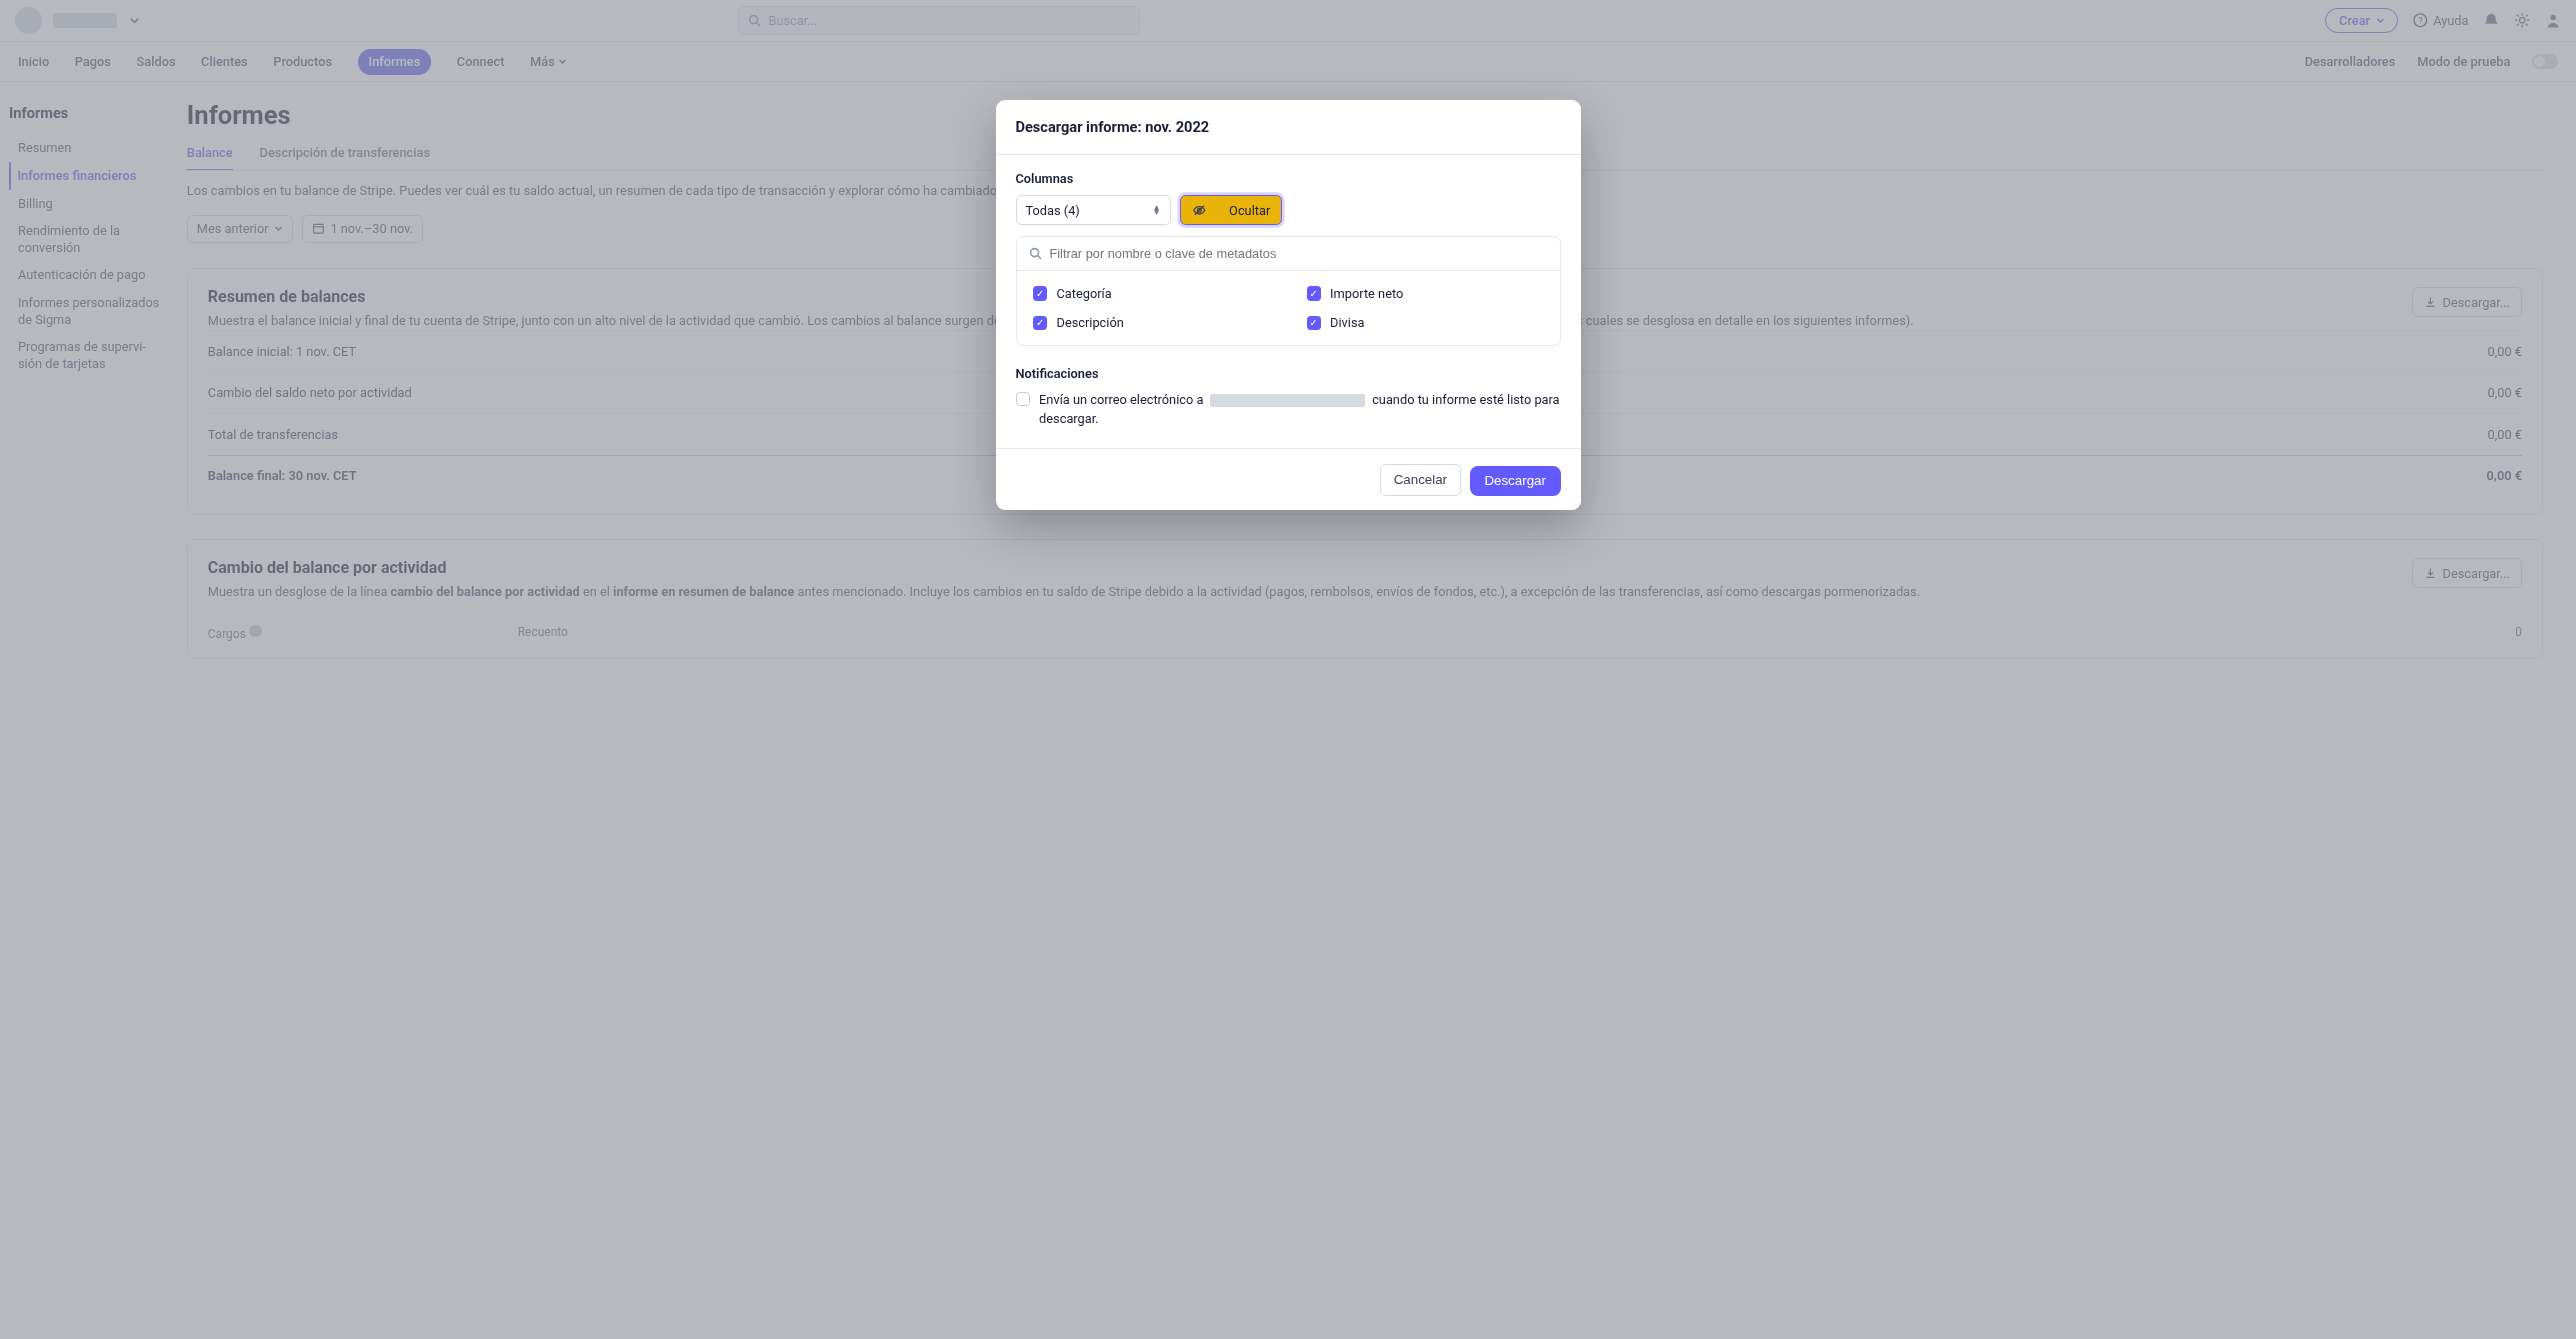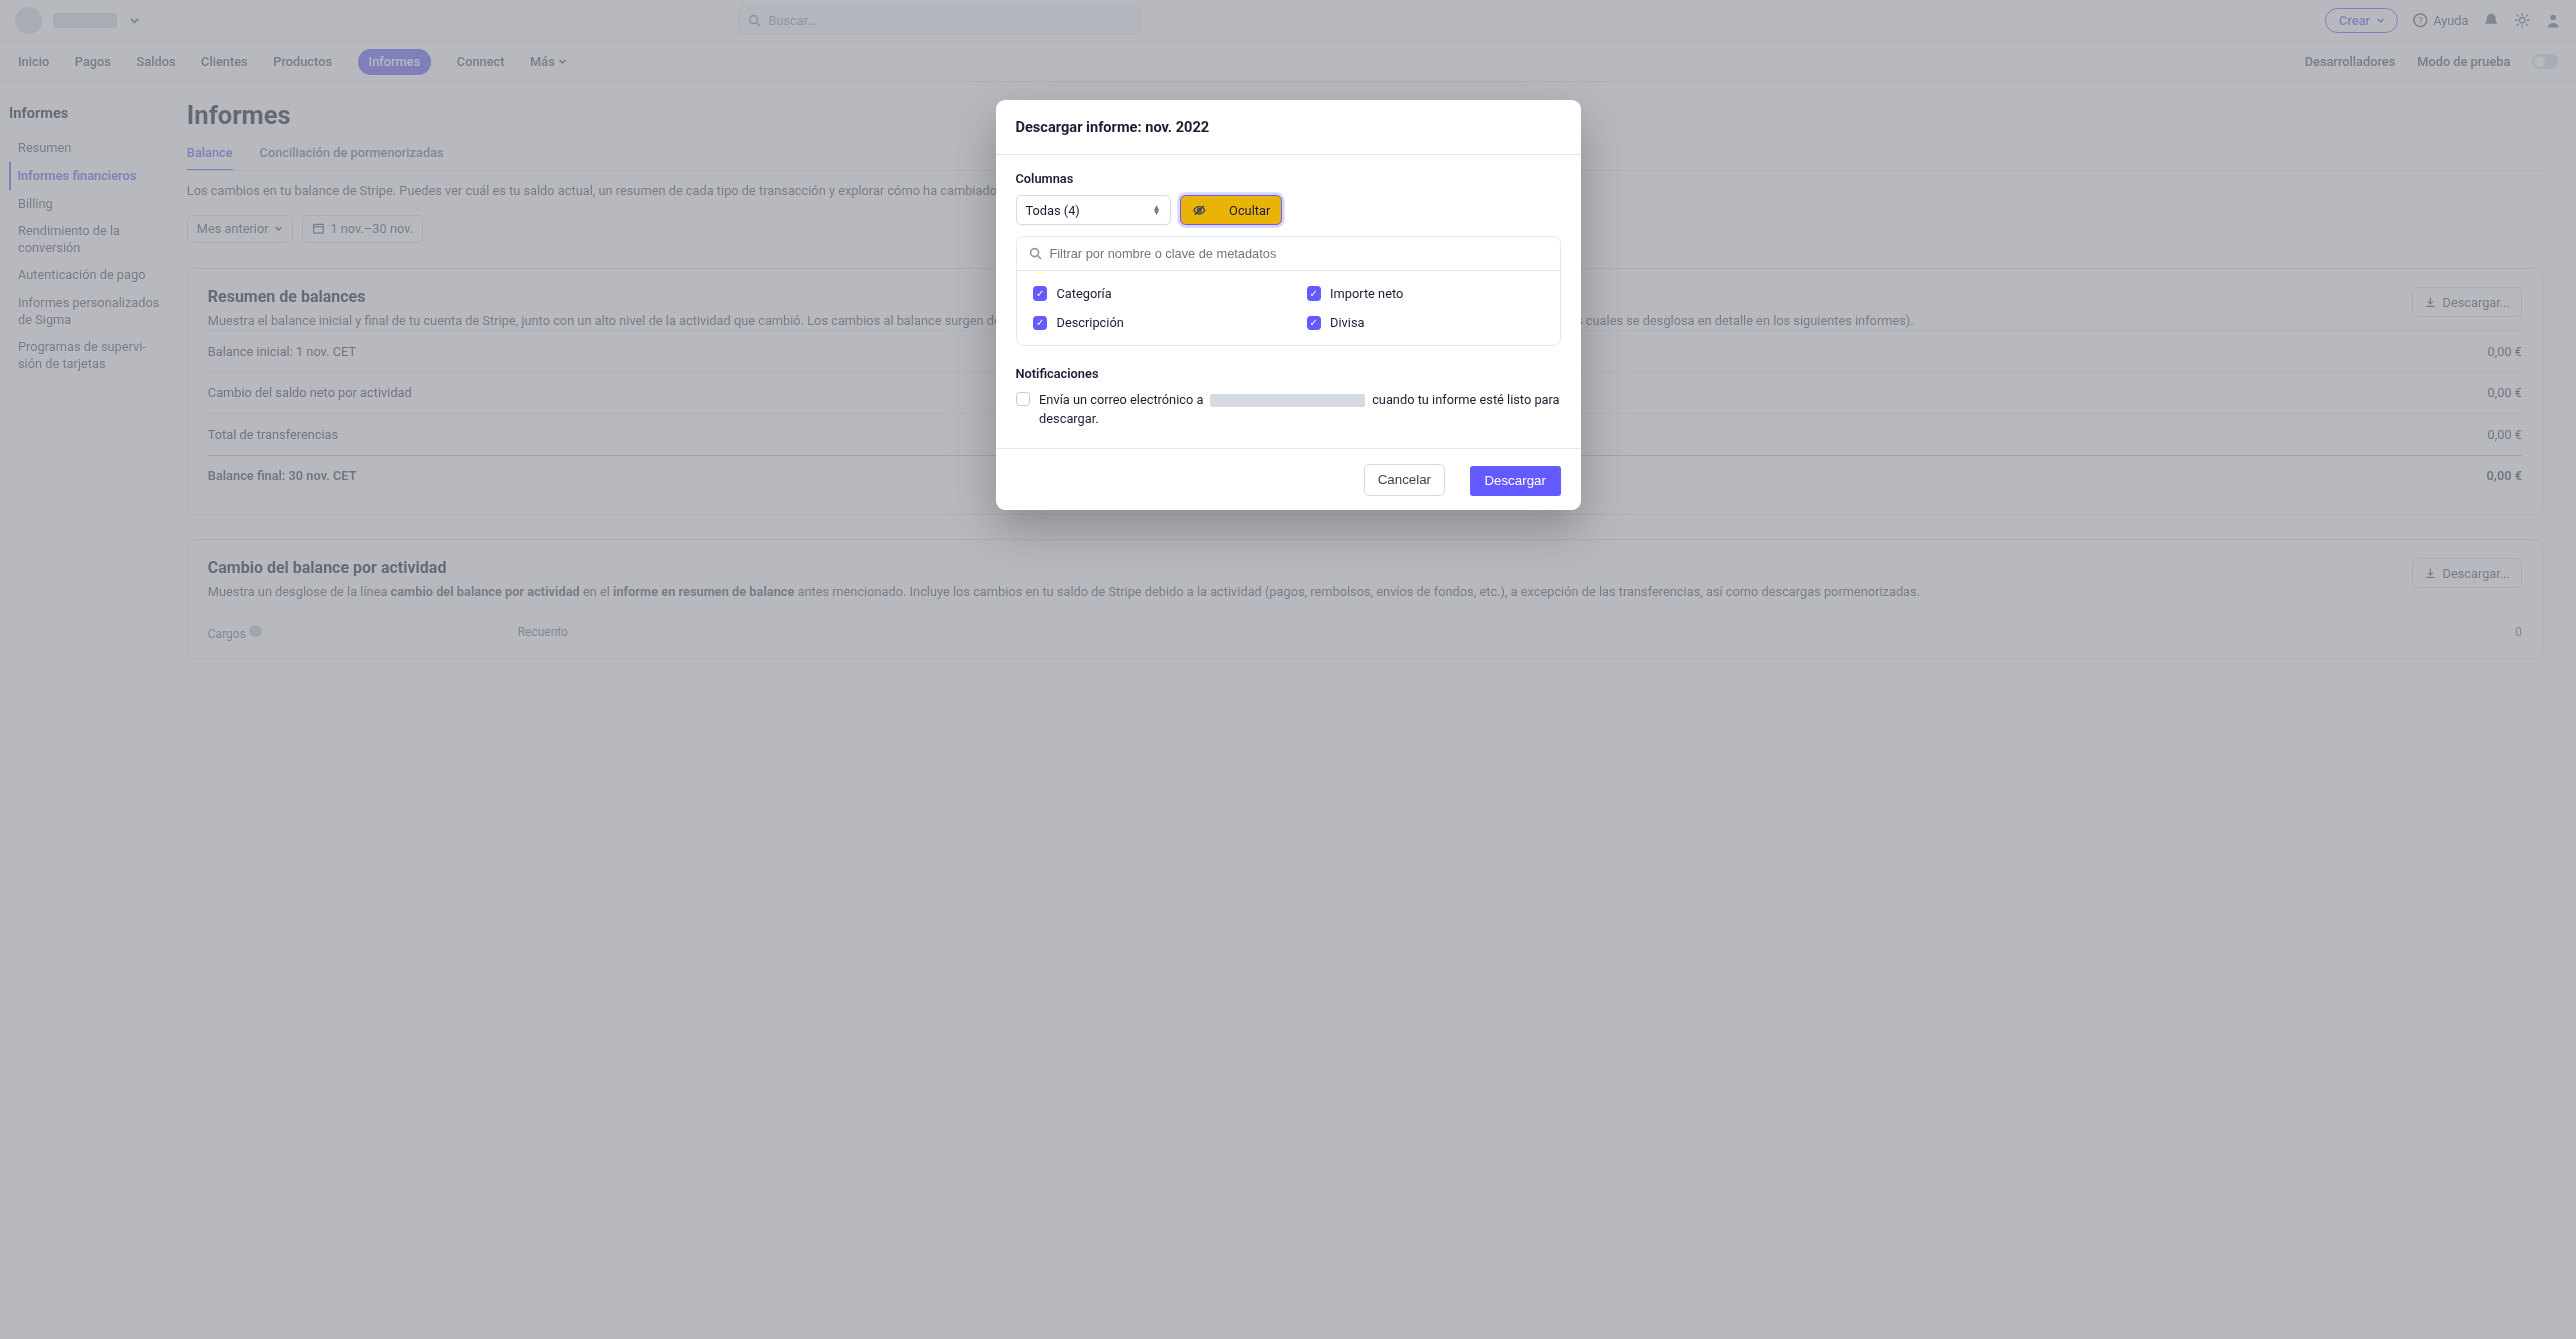--- a/index.html
+++ b/index.html
@@ -123,21 +123,21 @@
   .empty-check { width:14.6px; height:14.6px; border:0.9px solid #c1c9d2; border-radius:3.7px; flex-shrink:0; margin-top:1.8px;}
   .email-placeholder { display:inline-block; width:155px; height:12.8px; background:#d6dbe1; border-radius:1.8px; vertical-align:middle; margin:0 3.7px;}
   .modal-footer {
     display:flex; justify-content:flex-end; gap:9px;
     padding:14.6px 20px; border-top:0.9px solid #e3e8ee;align-items:flex-end;
   }
   .btn-secondary {
     border:0.9px solid #d6dbe1; border-radius:5.5px; padding:7.3px 12.8px; background:#fff; color:#3c4257;
   }
   .btn-primary {
-    border:none; border-radius:3px; padding:7.3px 14.6px; background:#635bff; color:#fff; font-weight:500;margin-left:16px;
+    border:none; border-radius:8px; padding:7.3px 14.6px; background:#635bff; color:#fff; font-weight:500;
   }
   svg { display:block; }
 </style>
 </head>
 <body>
 
 <div class="app">
 
   <div class="dim">
 
@@ -219,21 +219,21 @@
         <div class="side-item">Billing</div>
         <div class="side-item">Rendimiento de la conversión</div>
         <div class="side-item">Autenticación de pago</div>
         <div class="side-item">Informes personaliza­dos de Sigma</div>
         <div class="side-item">Programas de supervi­sión de tarjetas</div>
       </div>
       <div class="content">
         <h1>Informes</h1>
         <div class="tabs">
           <div class="tab active">Balance</div>
-          <div class="tab">Conciliación de pormenorizadas</div>
+          <div class="tab">Descripción de transferencias</div>
         </div>
         <div class="desc-line">Los cambios en tu balance de Stripe. Puedes ver cuál es tu saldo actual, un resumen de cada tipo de transacción y explorar cómo ha cambiado tu saldo de Stripe.</div>
         <div class="filters">
           <div class="filter-pill">
             <span>Mes anterior</span>
             <svg width="9" height="9" viewBox="0 0 12 12">
                 <path d="M2 4l4 4 4-4" fill="none" stroke="currentColor" stroke-width="2"></path>
               </svg>
           </div>
           <div class="filter-pill">

